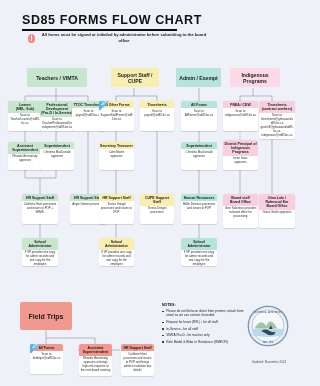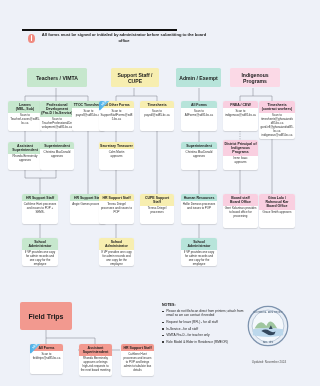--- a/index.html
+++ b/index.html
@@ -107,20 +107,21 @@
   #logo { position: absolute; left: 247px; top: 305px; width: 42px; height: 42px; }
   #updated {
     position: absolute; left: 243px; top: 360px; width: 52px;
     font-size: 3px; color: #555; text-align: center;
   }
 </style>
 </head>
 <body>
 
 <div id="header">
+  <div id="title">SD85 FORMS FLOW CHART</div>
   <div id="title-rule"></div>
   <div id="warn-wrap">
     <div id="warn-icon"></div>
     <div id="warn-text">All forms must be signed or initialed by administrator before submitting to the board office</div>
   </div>
 </div>
 
 <div id="canvas">
 
   <svg id="lines" viewBox="0 0 298 386" preserveAspectRatio="none">

